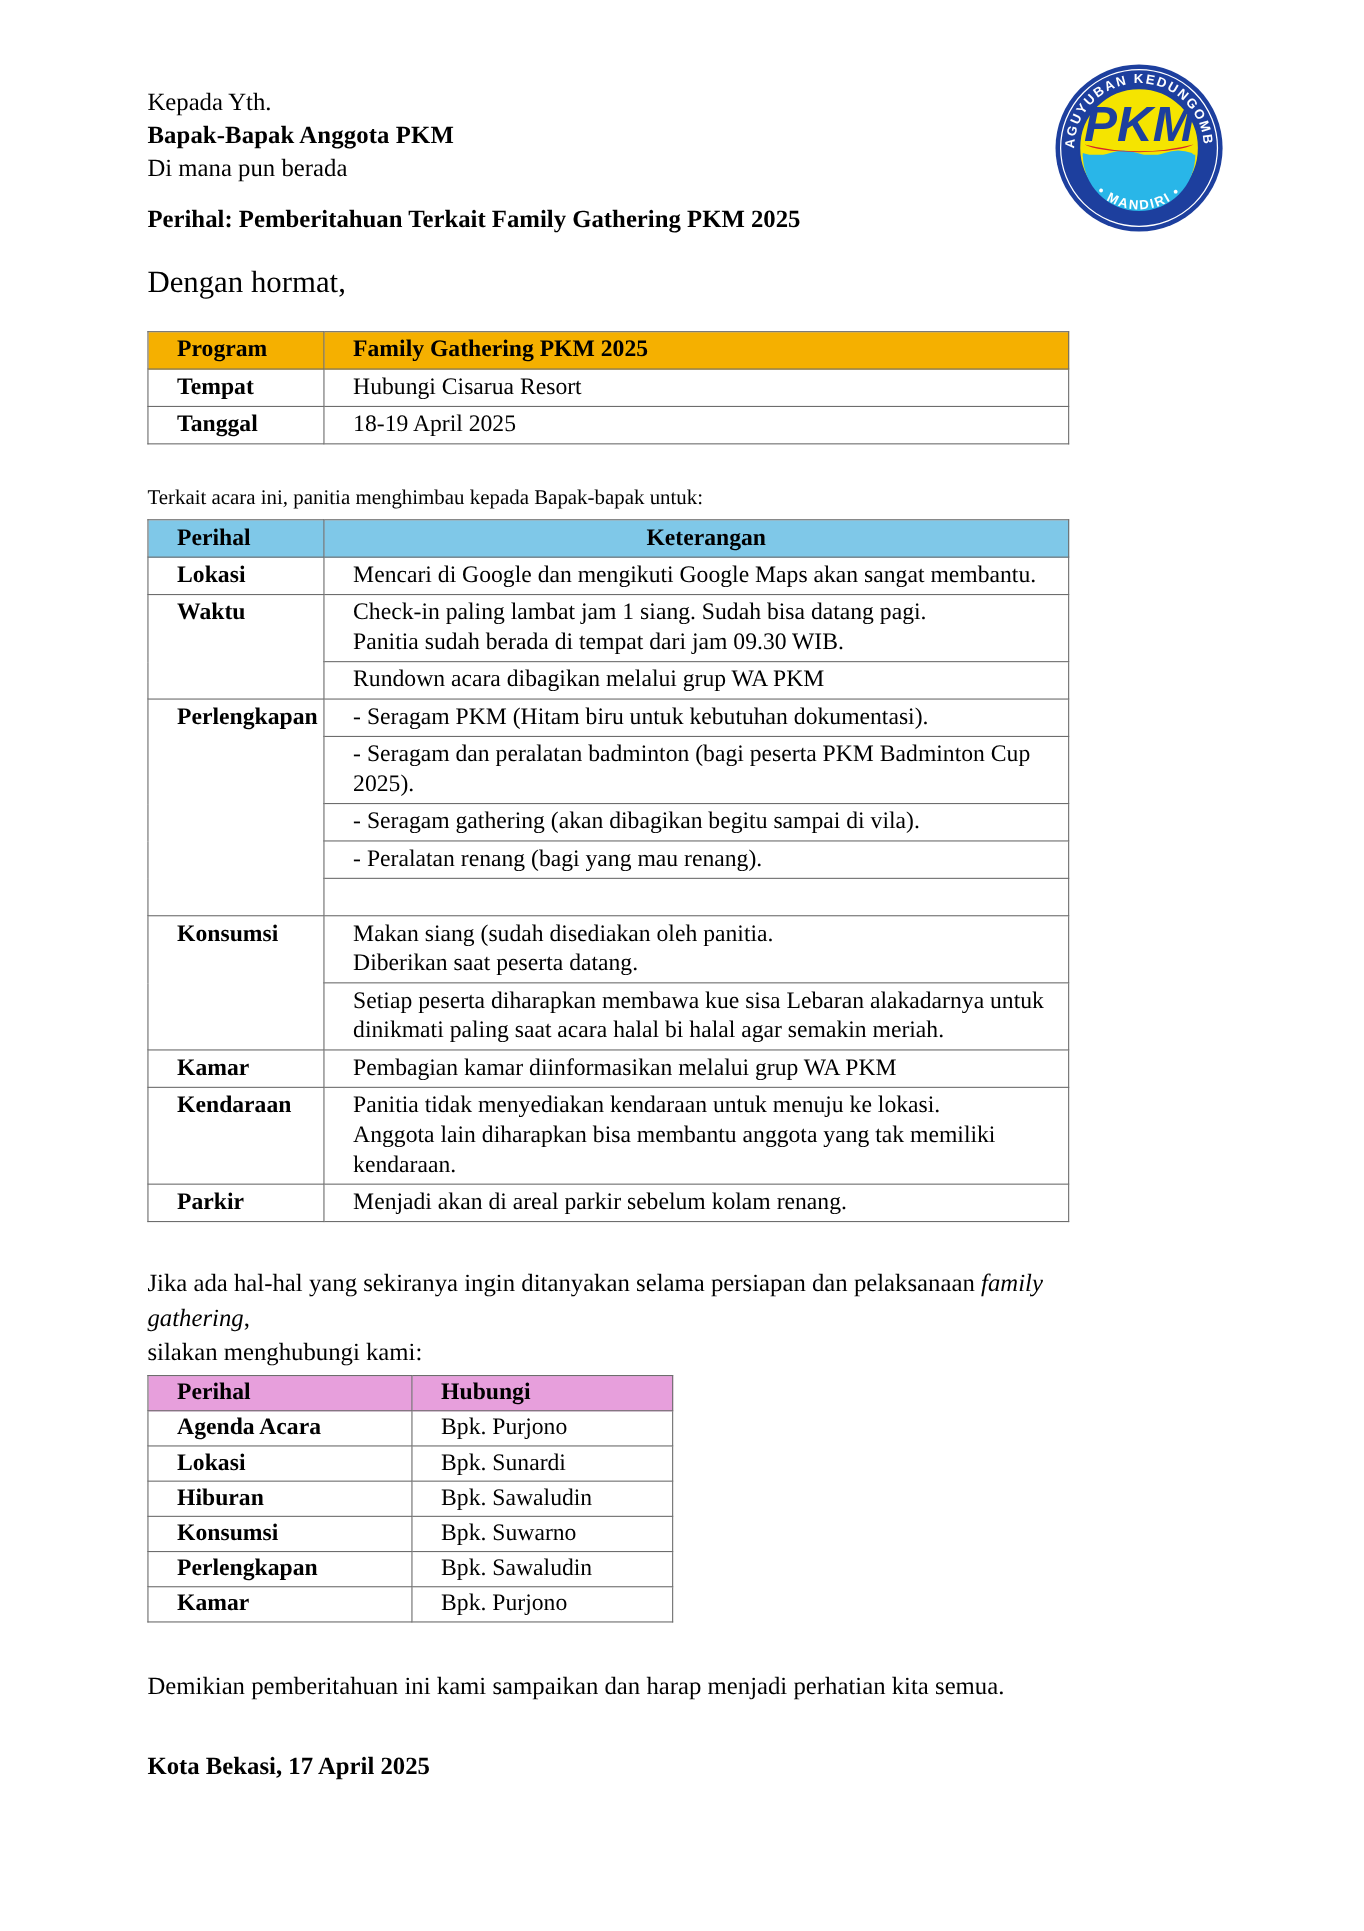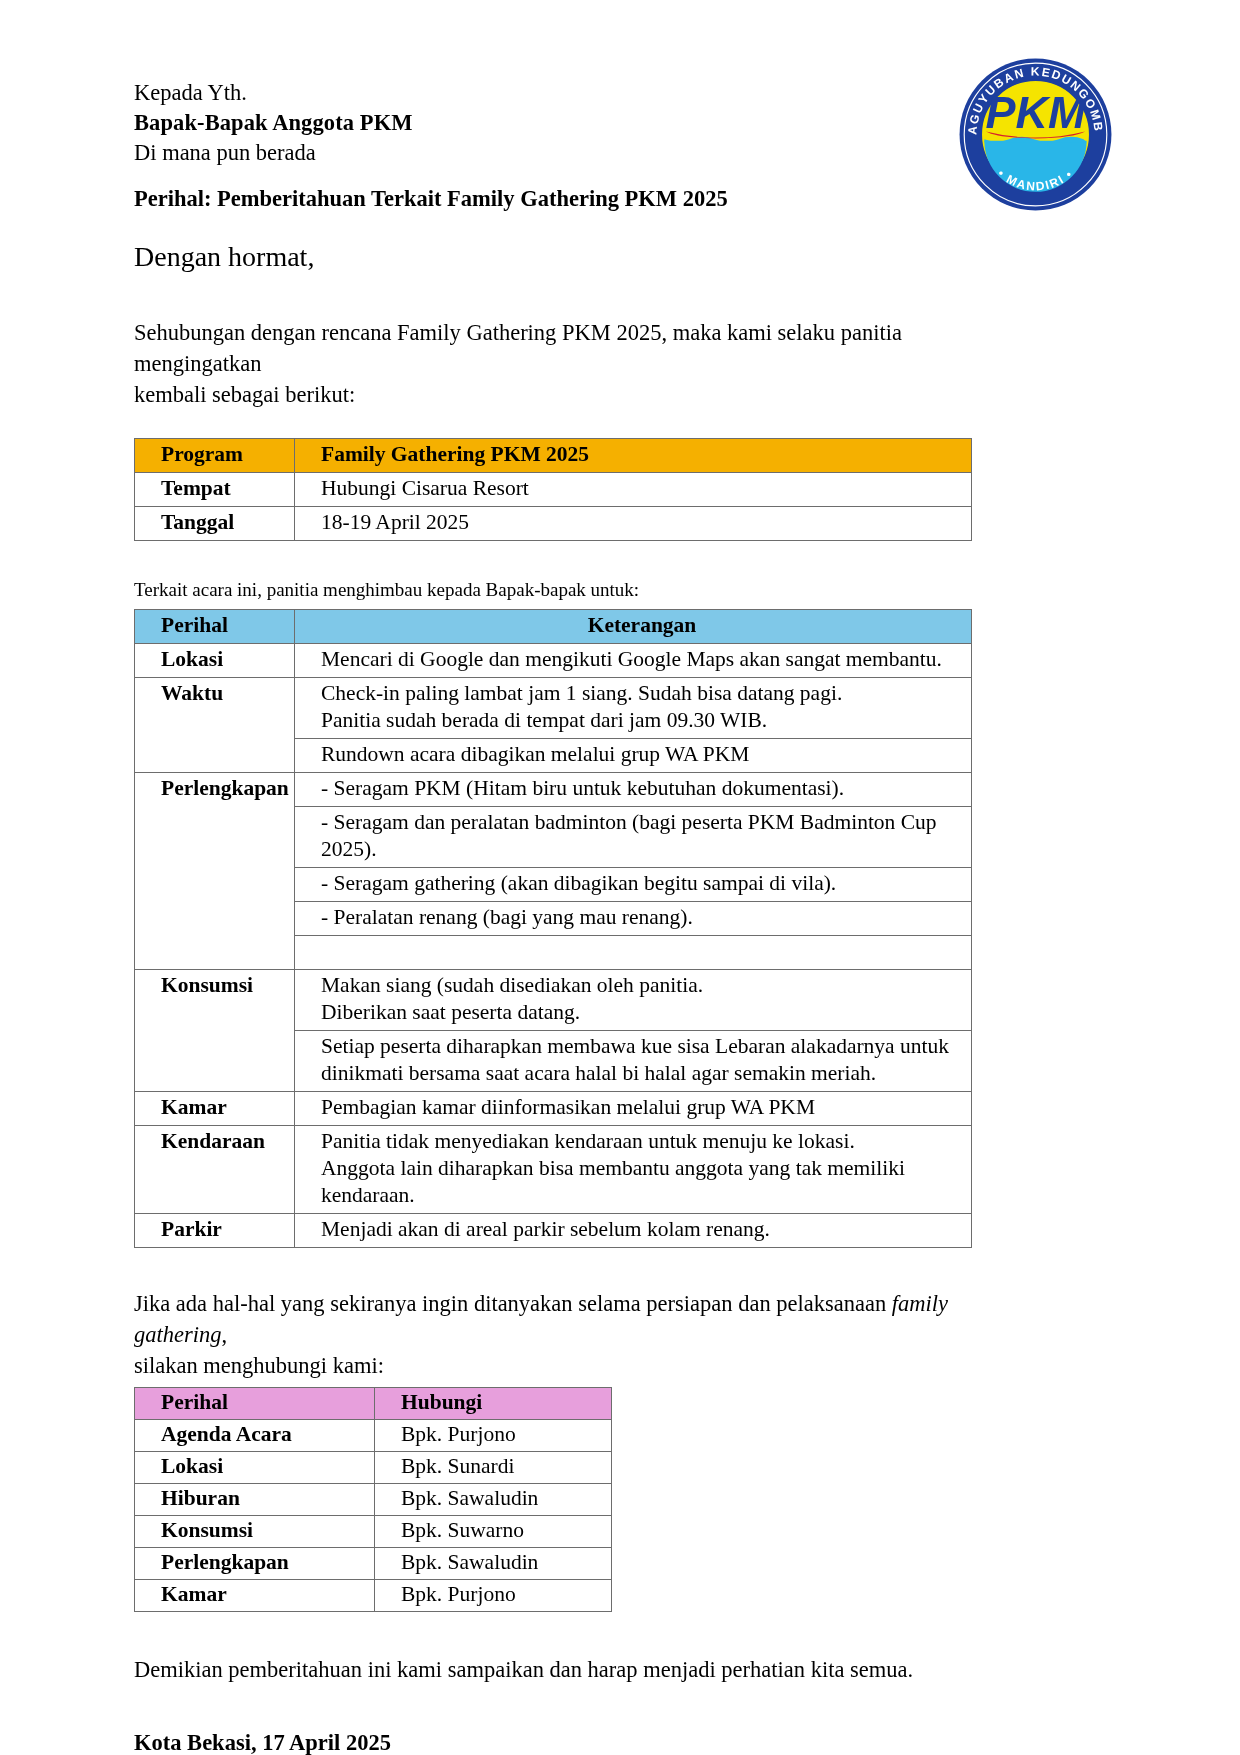--- a/index.html
+++ b/index.html
@@ -164,24 +164,20 @@
   <div class="content">
 
     <div class="addr-line">Kepada Yth.</div>
     <div class="addr-line bold">Bapak-Bapak Anggota PKM</div>
     <div class="addr-line">Di mana pun berada</div>
 
     <div class="subject">Perihal: Pemberitahuan Terkait Family Gathering PKM 2025</div>
 
     <div class="salutation">Dengan hormat,</div>
 
-    <div class="para">
-      <span>Sehubungan dengan rencana Family Gathering PKM 2025, maka kami selaku panitia mengingatkan</span><br>
-      <span>kembali sebagai berikut:</span>
-    </div>
 
     <table class="doc t-program">
       <colgroup>
           <col class="c1">
           <col>
         </colgroup>
       <tbody>
         <tr>
           <td class="hdr">Program</td>
           <td class="hdr">Family Gathering PKM 2025</td>
@@ -247,21 +243,21 @@
         <tr>
           <td class="lbl" rowspan="2">Konsumsi</td>
           <td>
             <span>Makan siang (sudah disediakan oleh panitia.</span><br>
             <span>Diberikan saat peserta datang.</span>
           </td>
         </tr>
         <tr>
           <td>
             <span>Setiap peserta diharapkan membawa kue sisa Lebaran alakadarnya untuk</span><br>
-            <span>dinikmati bersama saat acara halal bi halal agar semakin meriah.</span>
+            <span>dinikmati paling saat acara halal bi halal agar semakin meriah.</span>
           </td>
         </tr>
 
         <tr>
           <td class="lbl">Kamar</td>
           <td>Pembagian kamar diinformasikan melalui grup WA PKM</td>
         </tr>
 
         <tr>
           <td class="lbl">Kendaraan</td>

